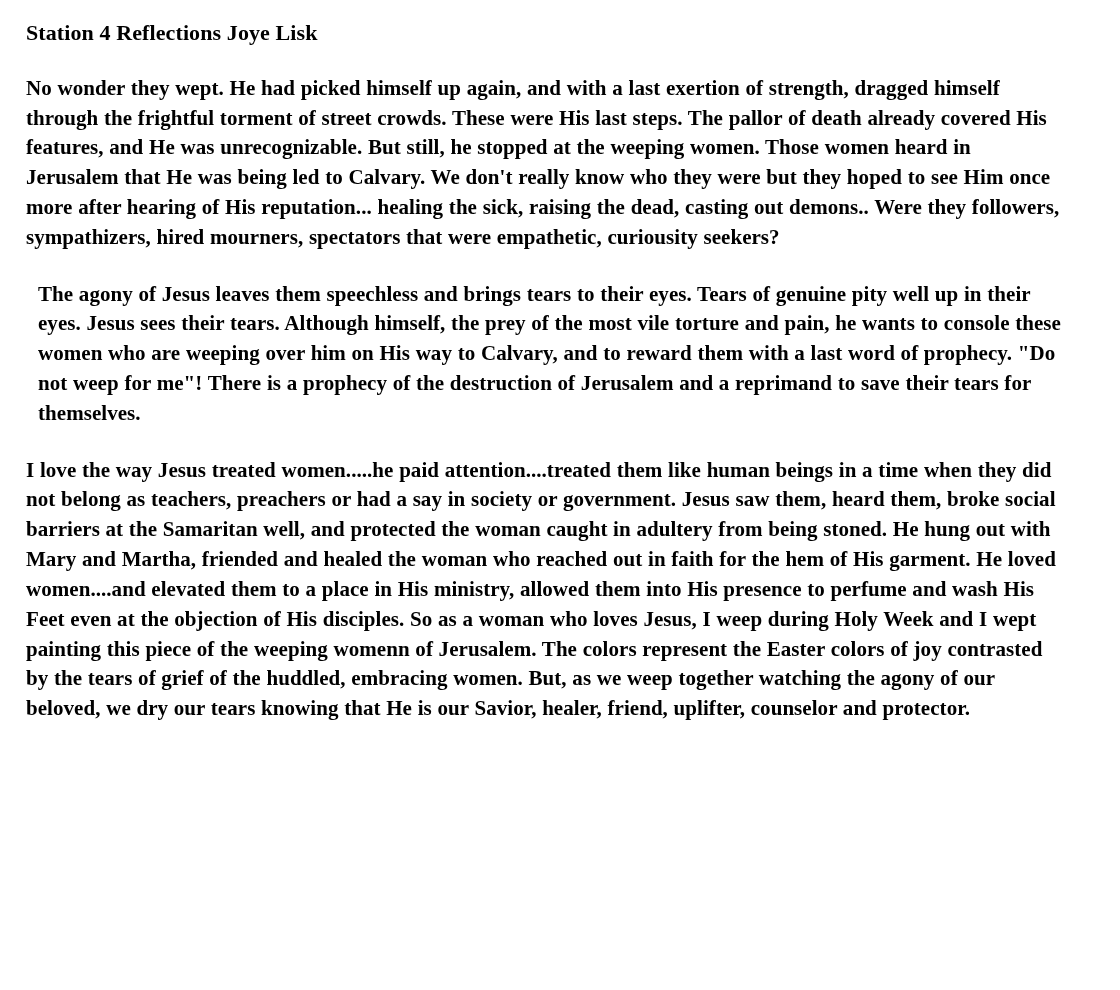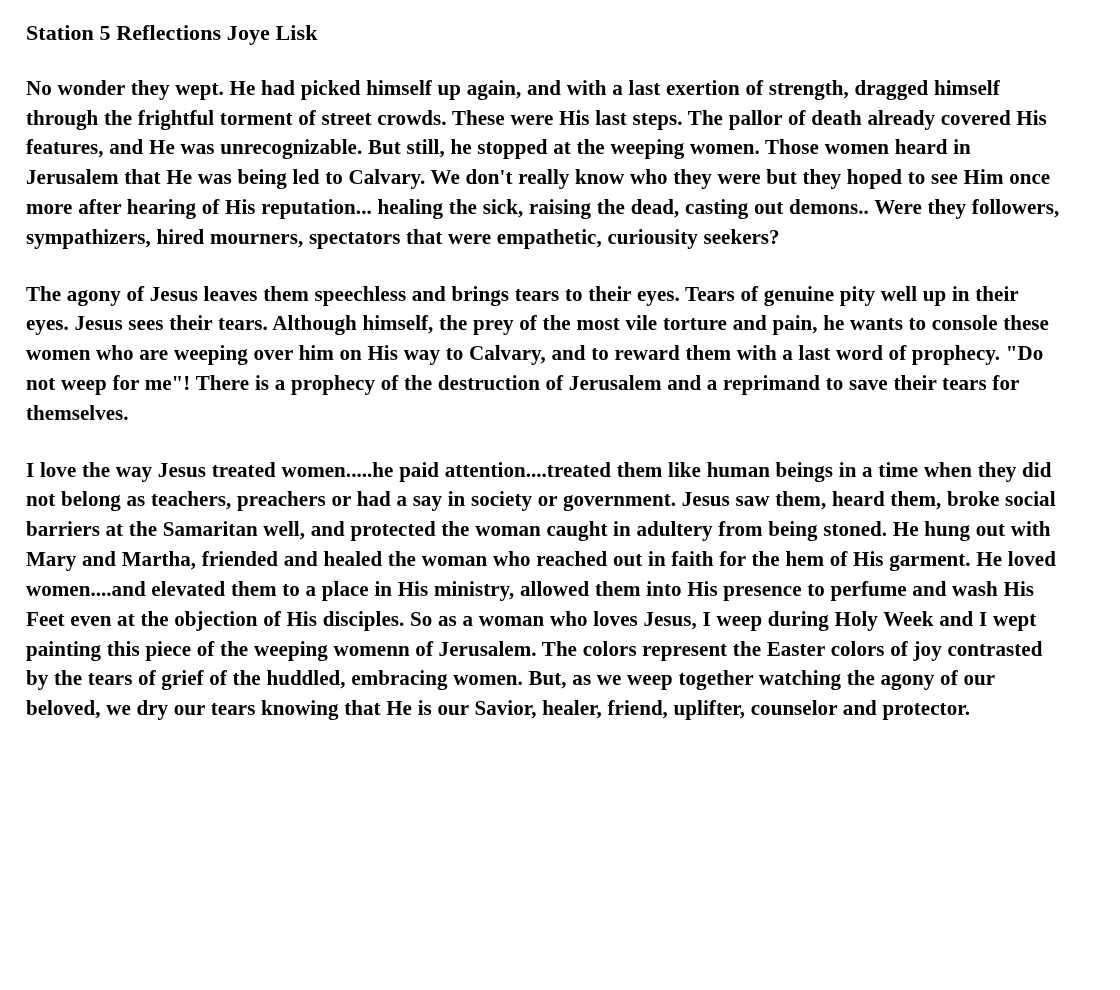--- a/index.html
+++ b/index.html
@@ -34,24 +34,24 @@
     line-height: 1.42;
     margin: 0 0 27px 0;
     text-align: left;
     letter-spacing: 0.05px;
     word-spacing: 0.4px;
   }
   .para:last-child {
     margin-bottom: 8px;
   }
   .p2 { max-width: 1040px; }
-  .p3 { max-width: 1030px; }
+  .p3 { max-width: 1030px; margin-left: 12px; }
   .p4 { max-width: 1038px; }
 </style>
 </head>
 <body>
 
 <div class="page">
-  <h1 class="doc-title">Station 5 Reflections Joye Lisk</h1>
+  <h1 class="doc-title">Station 4 Reflections Joye Lisk</h1>
   <p class="para p2">No wonder they wept. He had picked himself up again, and with a last exertion of strength, dragged himself through the frightful torment of street crowds. These were His last steps. The pallor of death already covered His features, and He was unrecognizable. But still, he stopped at the weeping women. Those women heard in Jerusalem that He was being led to Calvary. We don't really know who they were but they hoped to see Him once more after hearing of His reputation... healing the sick, raising the dead, casting out demons.. Were they followers, sympathizers, hired mourners, spectators that were empathetic, curiousity seekers?</p>
   <p class="para p3">The agony of Jesus leaves them speechless and brings tears to their eyes. Tears of genuine pity well up in their eyes. Jesus sees their tears. Although himself, the prey of the most vile torture and pain, he wants to console these women who are weeping over him on His way to Calvary, and to reward them with a last word of prophecy. "Do not weep for me"! There is a prophecy of the destruction of Jerusalem and a reprimand to save their tears for themselves.</p>
   <p class="para p4">I love the way Jesus treated women.....he paid attention....treated them like human beings in a time when they did not belong as teachers, preachers or had a say in society or government. Jesus saw them, heard them, broke social barriers at the Samaritan well, and protected the woman caught in adultery from being stoned. He hung out with Mary and Martha, friended and healed the woman who reached out in faith for the hem of His garment. He loved women....and elevated them to a place in His ministry, allowed them into His presence to perfume and wash His Feet even at the objection of His disciples. So as a woman who loves Jesus, I weep during Holy Week and I wept painting this piece of the weeping womenn of Jerusalem. The colors represent the Easter colors of joy contrasted by the tears of grief of the huddled, embracing women. But, as we weep together watching the agony of our beloved, we dry our tears knowing that He is our Savior, healer, friend, uplifter, counselor and protector.</p>
 </div>
 
 </body></html>

